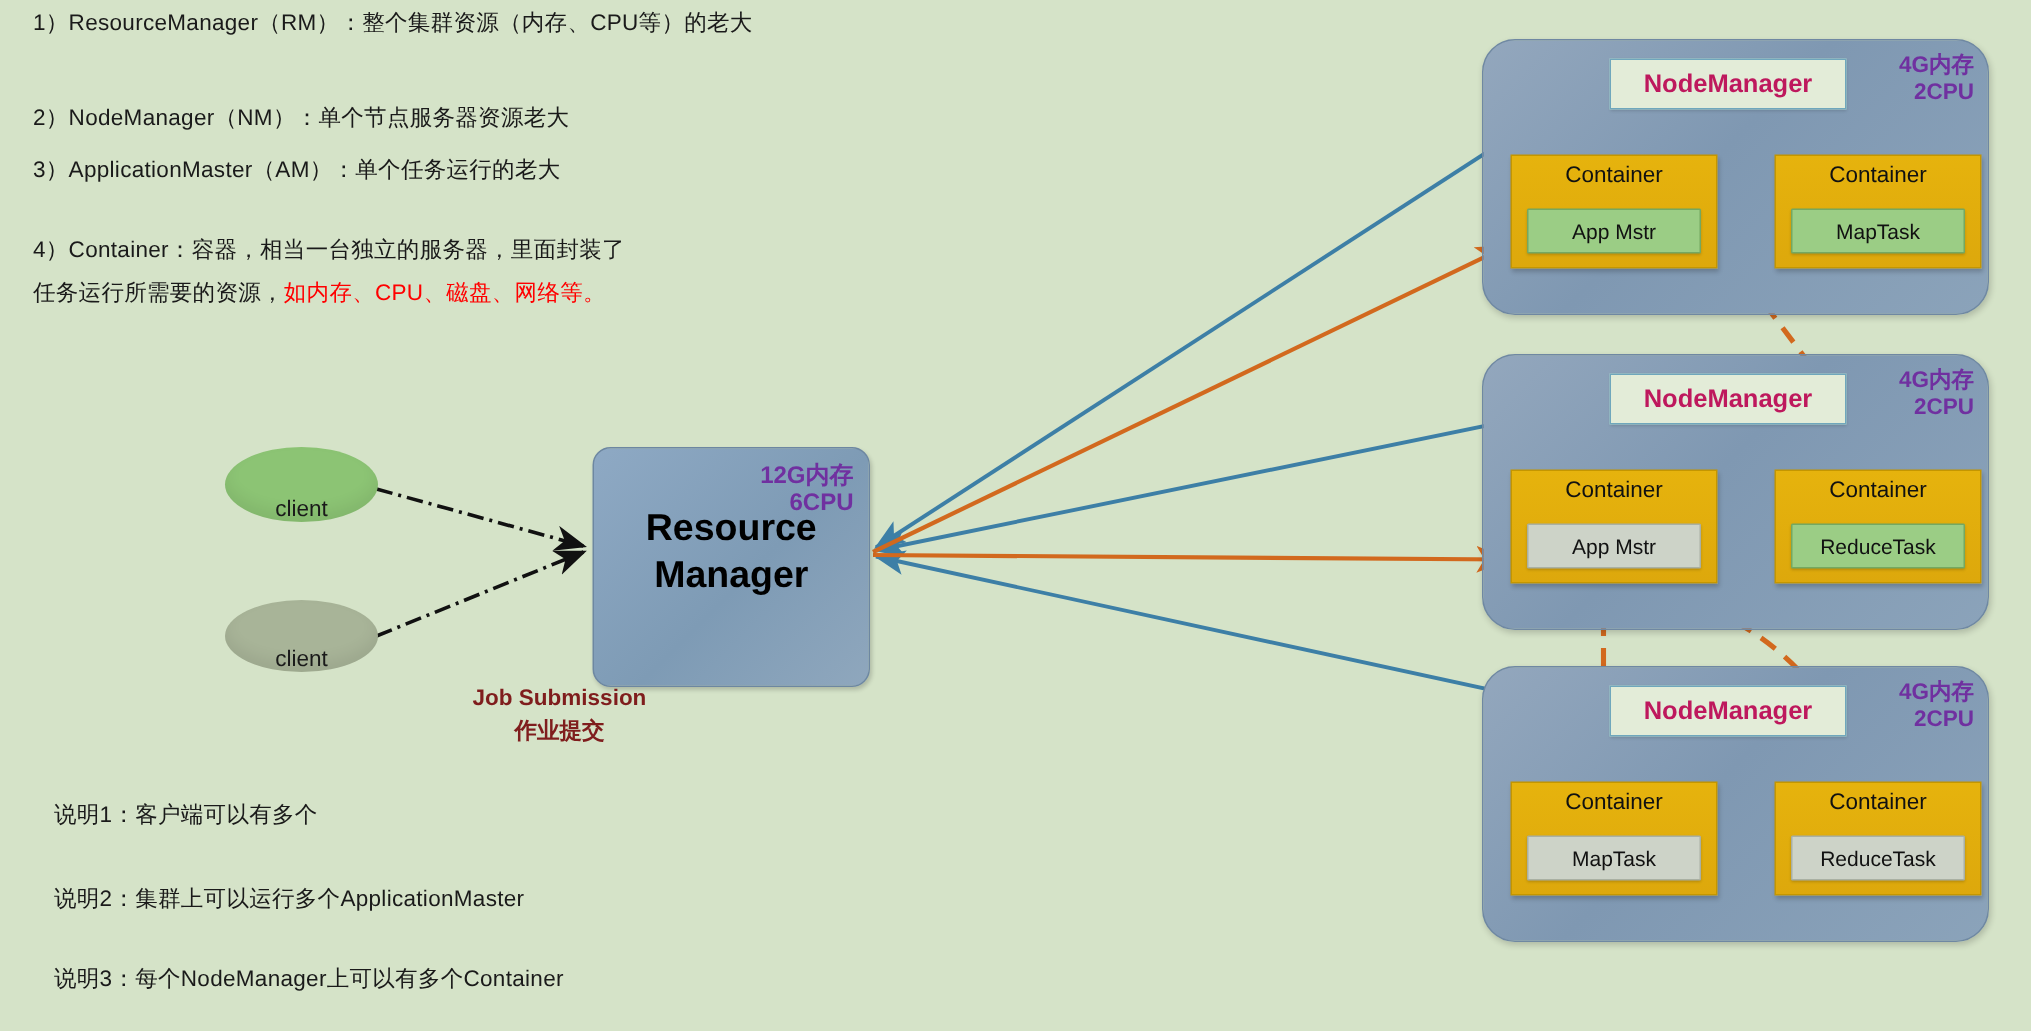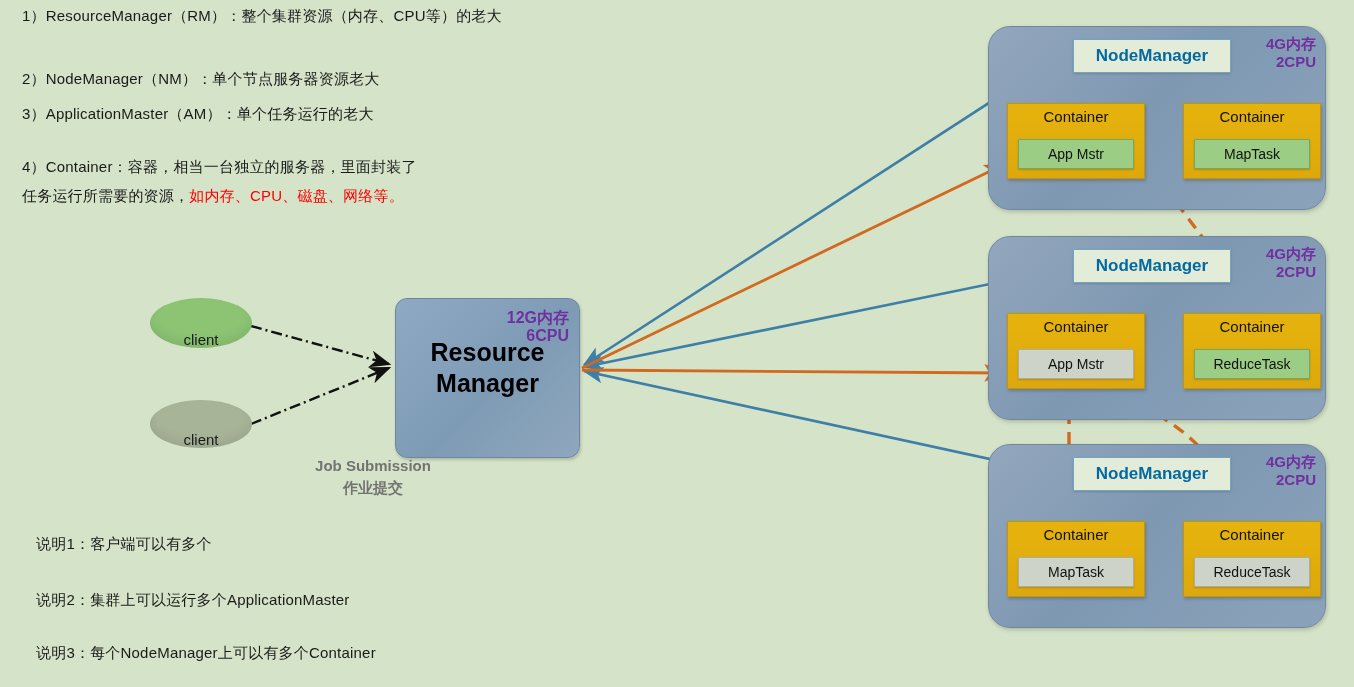--- a/index.html
+++ b/index.html
@@ -65,21 +65,21 @@
     border-radius:22px;
     box-shadow:1px 2px 4px rgba(0,0,0,.18);
   }
   .nm-label{
     position:absolute;
     left:84px;top:12px;
     width:156px;height:32px;
     background:#e3ecd8;
     border:1px solid #6fa7bc;
     display:flex;align-items:center;justify-content:center;
-    font-size:17px;font-weight:bold;color:#0369a1;
+    font-size:17px;font-weight:bold;color:#be185d;
     box-shadow:0 1px 2px rgba(0,0,0,.15);
   }
   .cl-spec{right:9px;top:8px;font-size:15px;}
 
   .container-box{
     position:absolute;
     width:136px;height:74px;
     background:linear-gradient(180deg,#e6b30d 0%,#dda80c 100%);
     border:1px solid #c49600;
     box-shadow:1px 2px 3px rgba(0,0,0,.2);
@@ -96,21 +96,21 @@
     border-radius:1px;
     box-shadow:0 1px 2px rgba(0,0,0,.18);
   }
   .task.green{background:#9bcd85;border:1px solid #74a861;}
   .task.grey{background:#cdd3c8;border:1px solid #a9b0a3;}
 
   
   #job-sub{
     position:absolute;
     text-align:center;
-    color:#737373;
+    color:#7f1d1d;
     font-size:15px;font-weight:bold;
     line-height:22px;
     white-space:nowrap;
   }
   #watermark{
     position:absolute;
     right:14px;bottom:8px;
     font-size:27px;
     color:rgba(120,140,105,.33);
     font-family:"Liberation Serif","DejaVu Serif",serif;

